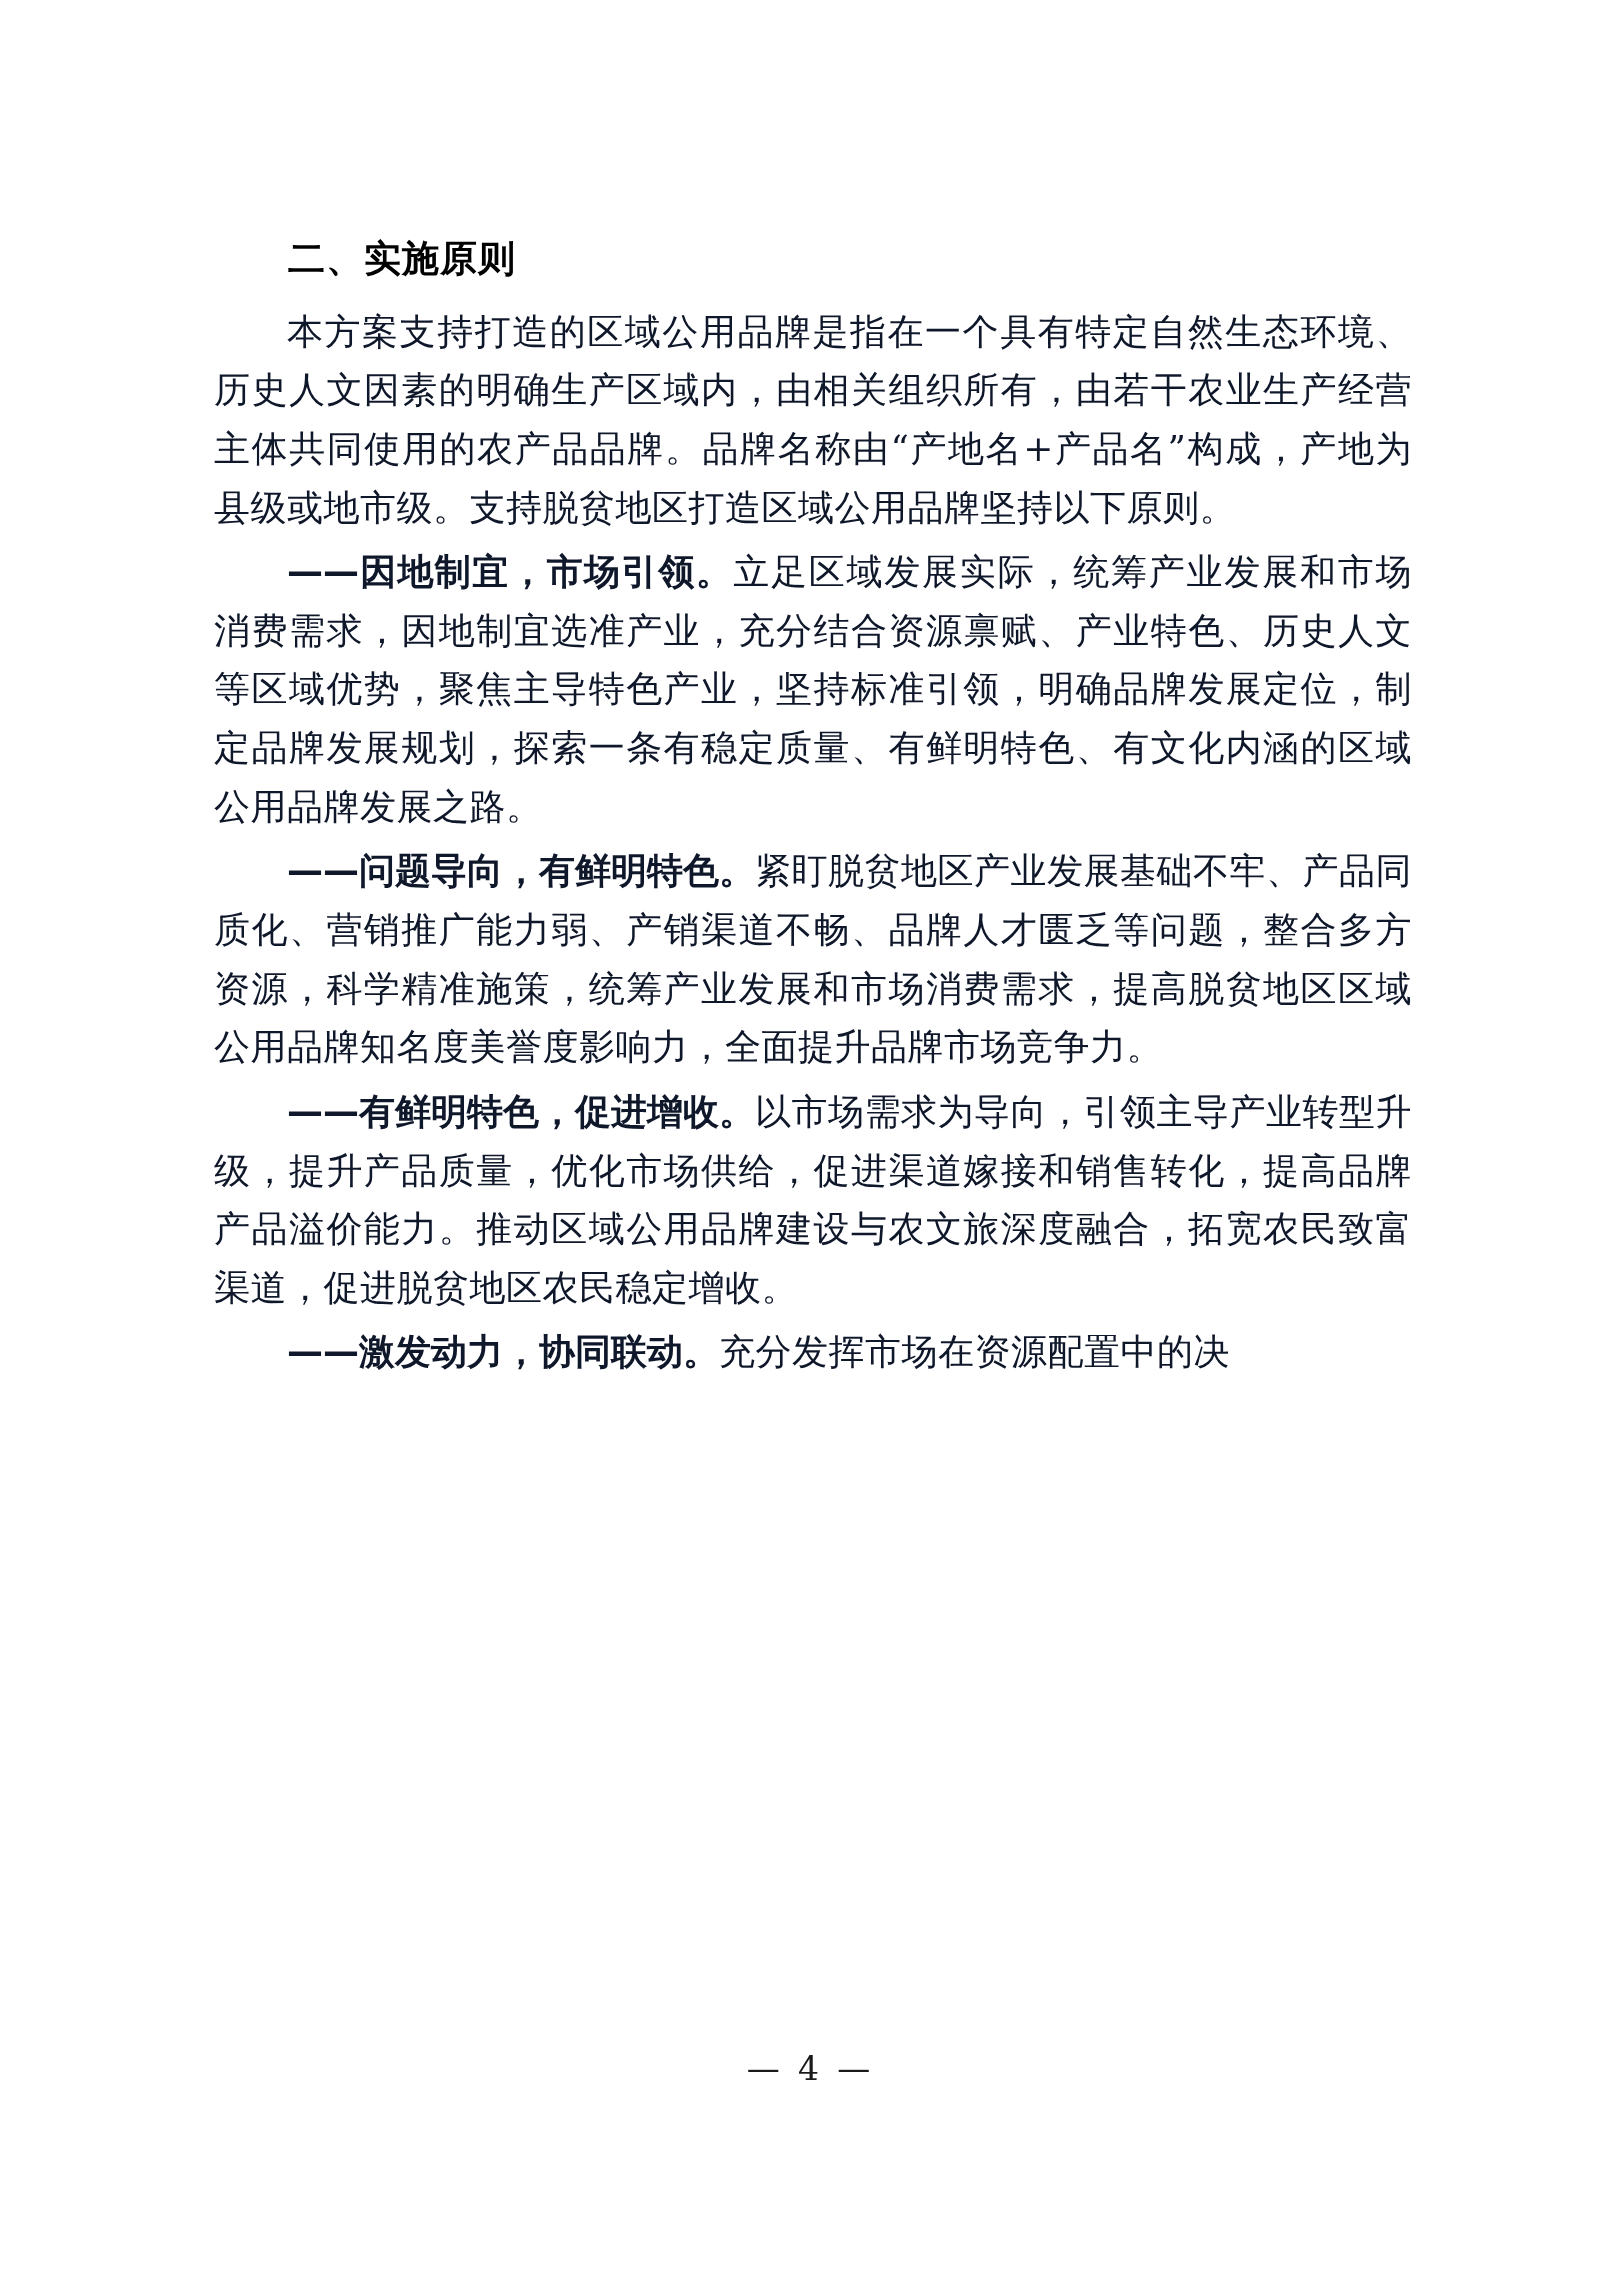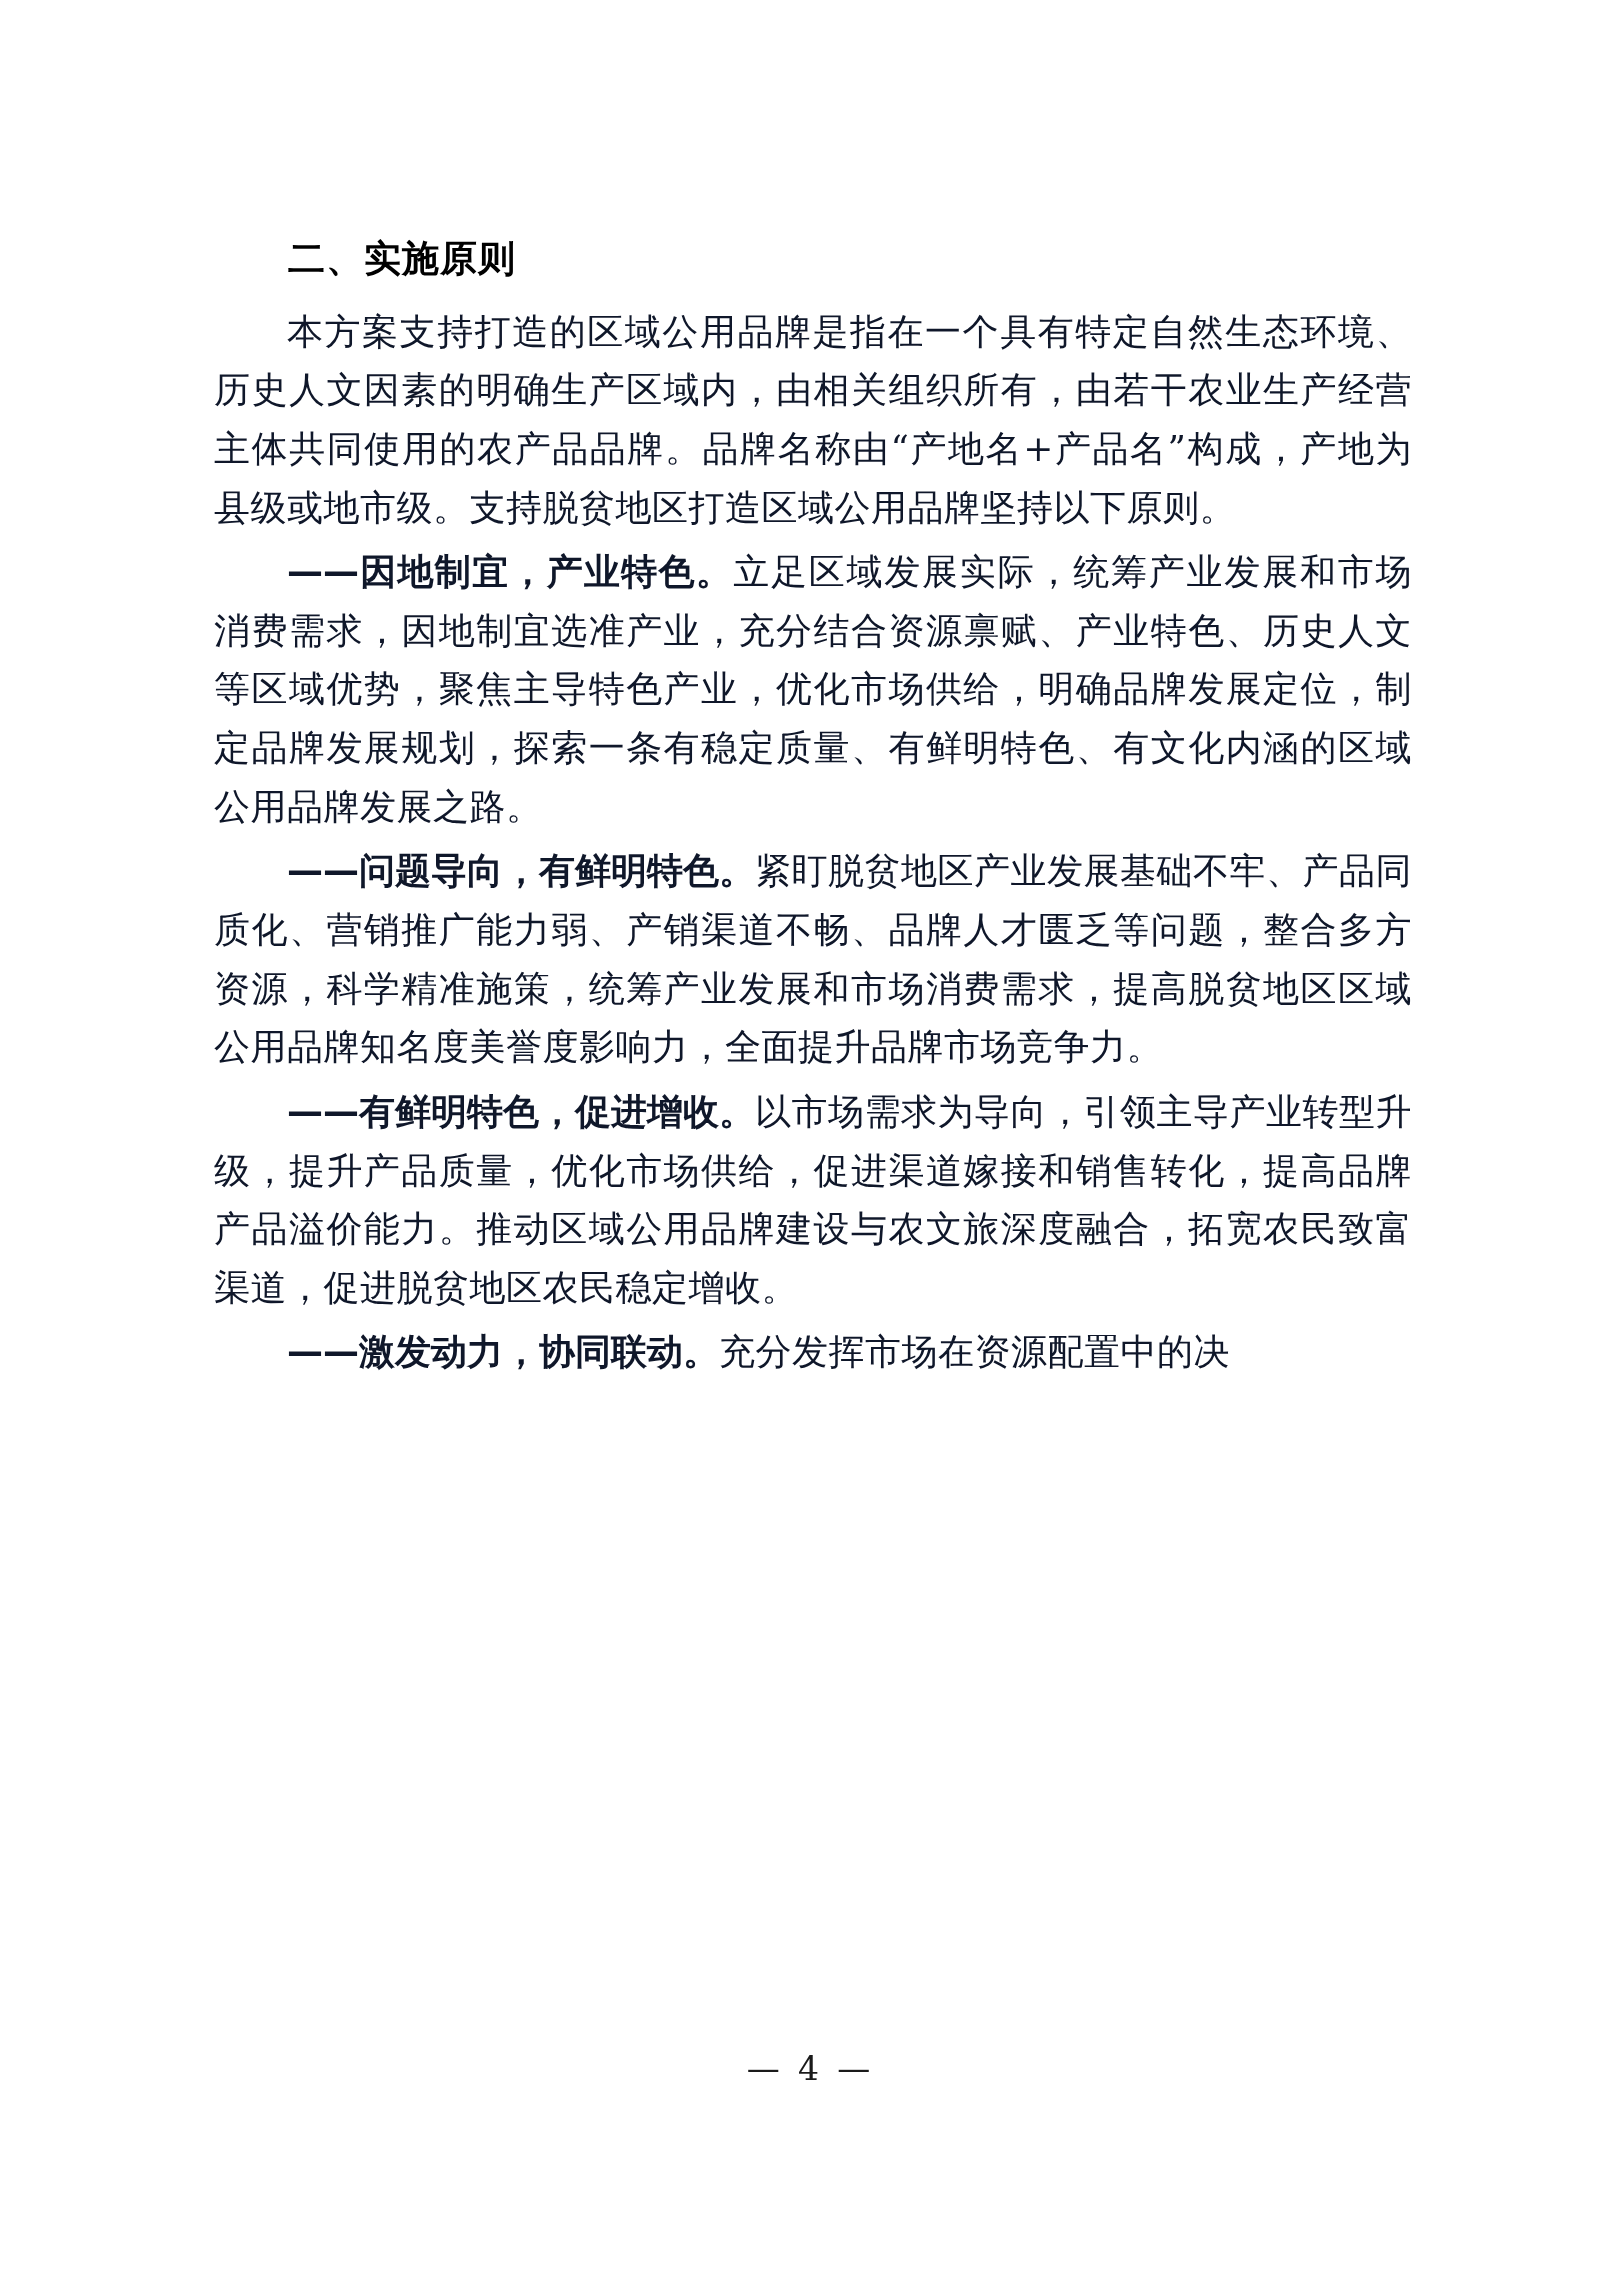--- a/index.html
+++ b/index.html
@@ -74,21 +74,21 @@
 
   <div class="content">
 
     <h2 class="heading">二、实施原则</h2>
 
     <p class="para">
       <span>本方案支持打造的区域公用品牌是指在一个具有特定自然生态环境、历史人文因素的明确生产区域内，由相关组织所有，由若干农业生产经营主体共同使用的农产品品牌。品牌名称由“产地名+产品名”构成，产地为县级或地市级。支持脱贫地区打造区域公用品牌坚持以下原则。</span>
     </p>
 
     <p class="para">
-      <span class="lead">——因地制宜，产业特色。</span><span>立足区域发展实际，统筹产业发展和市场消费需求，因地制宜选准产业，充分结合资源禀赋、产业特色、历史人文等区域优势，聚焦主导特色产业，优化市场供给，明确品牌发展定位，制定品牌发展规划，探索一条有稳定质量、有鲜明特色、有文化内涵的区域公用品牌发展之路。</span>
+      <span class="lead">——因地制宜，市场引领。</span><span>立足区域发展实际，统筹产业发展和市场消费需求，因地制宜选准产业，充分结合资源禀赋、产业特色、历史人文等区域优势，聚焦主导特色产业，坚持标准引领，明确品牌发展定位，制定品牌发展规划，探索一条有稳定质量、有鲜明特色、有文化内涵的区域公用品牌发展之路。</span>
     </p>
 
     <p class="para">
       <span class="lead">——问题导向，有鲜明特色。</span><span>紧盯脱贫地区产业发展基础不牢、产品同质化、营销推广能力弱、产销渠道不畅、品牌人才匮乏等问题，整合多方资源，科学精准施策，统筹产业发展和市场消费需求，提高脱贫地区区域公用品牌知名度美誉度影响力，全面提升品牌市场竞争力。</span>
     </p>
 
     <p class="para">
       <span class="lead">——有鲜明特色，促进增收。</span><span>以市场需求为导向，引领主导产业转型升级，提升产品质量，优化市场供给，促进渠道嫁接和销售转化，提高品牌产品溢价能力。推动区域公用品牌建设与农文旅深度融合，拓宽农民致富渠道，促进脱贫地区农民稳定增收。</span>
     </p>
 

